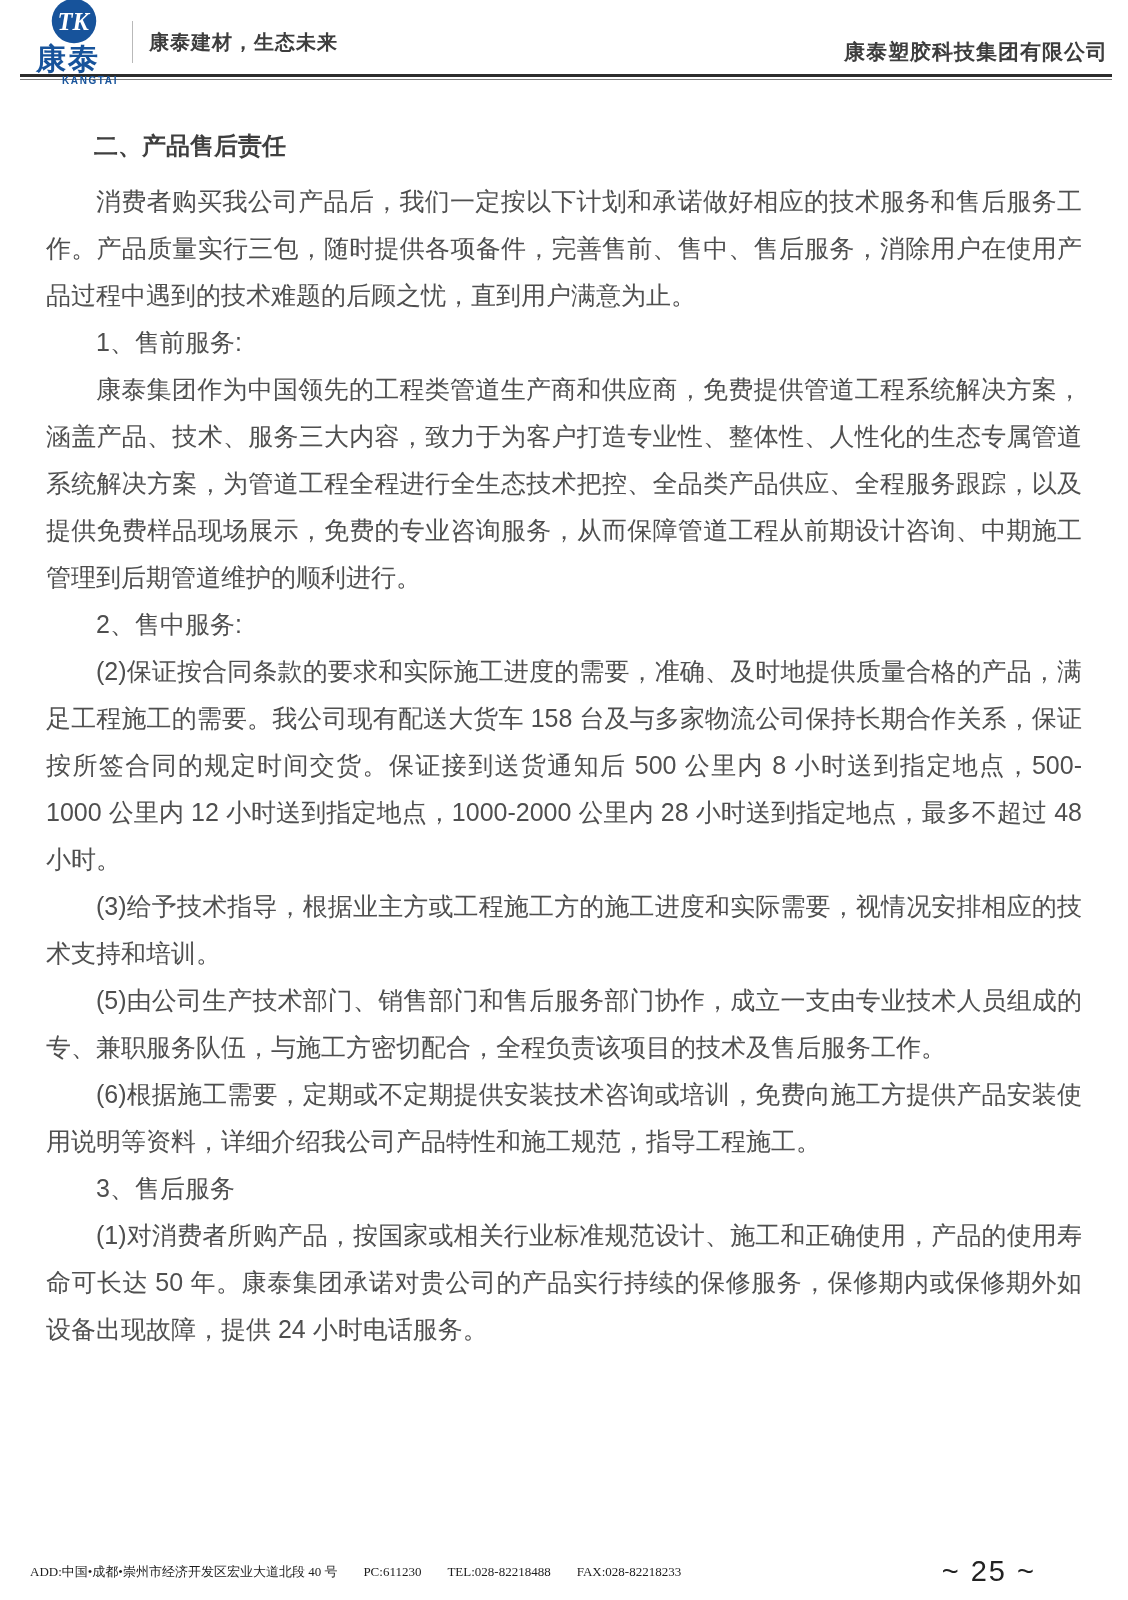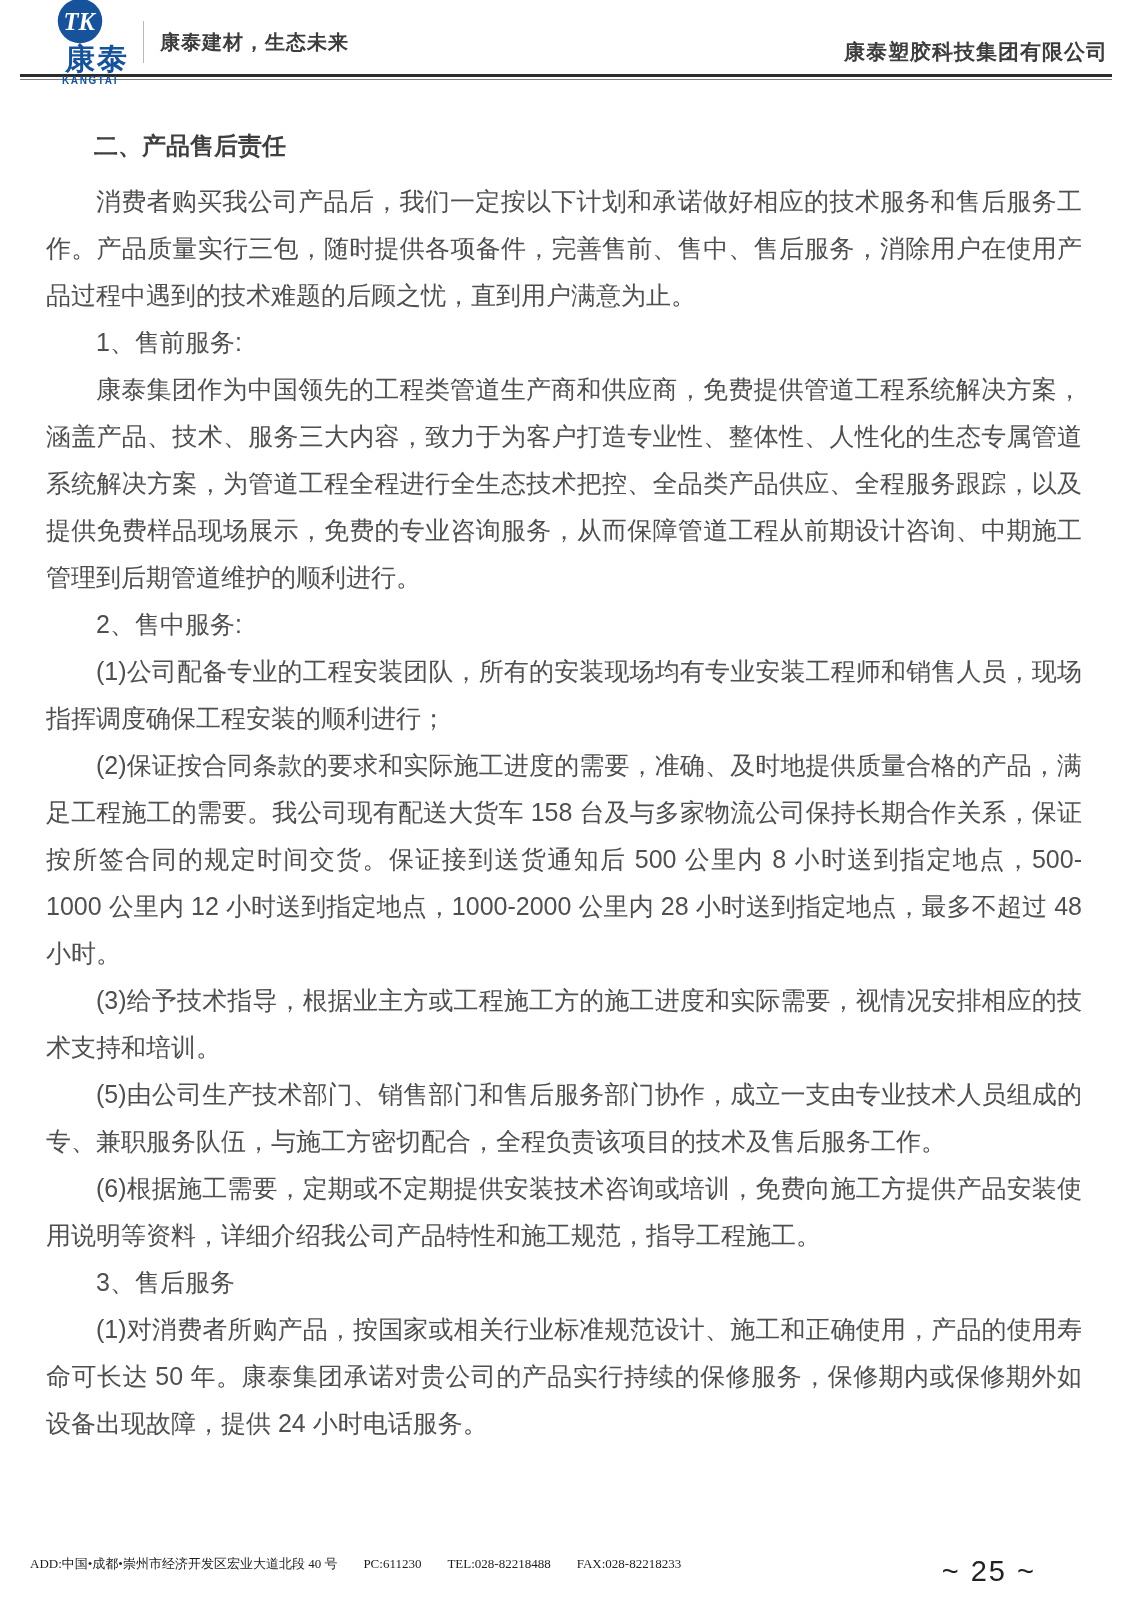--- a/index.html
+++ b/index.html
@@ -37,21 +37,20 @@
     display: flex;
     flex-direction: column;
     align-items: flex-start;
     line-height: 1;
   }
   .logo-cn {
     font-size: 30px;
     font-weight: bold;
     color: #17539b;
     letter-spacing: 2px;
-    margin-left: 29px;
   }
   .logo-en {
     font-size: 10px;
     font-weight: bold;
     color: #17539b;
     letter-spacing: 1.6px;
     margin-top: 2px;
     margin-left: 26px;
   }
   .header-divider {
@@ -102,21 +101,21 @@
     color: #4f4f4f;
     text-indent: 2em;
     text-align: justify;
     text-justify: inter-ideograph;
   }
 
   
   .footer {
     padding: 0 30px 12px 30px;
     display: flex;
-    align-items: flex-start;
+    align-items: center;
   }
   .footer-info {
     display: flex;
     align-items: baseline;
     gap: 26px;
     font-family: "Liberation Serif", "DejaVu Serif", serif;
     font-size: 13px;
     color: #1c1c1c;
     white-space: nowrap;
   }
@@ -151,21 +150,20 @@
     </div>
     <div class="header-rule"></div>
   </div>
 
   <div class="doc-body">
     <div class="doc-title">二、产品售后责任</div>
     <p>消费者购买我公司产品后，我们一定按以下计划和承诺做好相应的技术服务和售后服务工作。产品质量实行三包，随时提供各项备件，完善售前、售中、售后服务，消除用户在使用产品过程中遇到的技术难题的后顾之忧，直到用户满意为止。</p>
     <p>1、售前服务:</p>
     <p>康泰集团作为中国领先的工程类管道生产商和供应商，免费提供管道工程系统解决方案，涵盖产品、技术、服务三大内容，致力于为客户打造专业性、整体性、人性化的生态专属管道系统解决方案，为管道工程全程进行全生态技术把控、全品类产品供应、全程服务跟踪，以及提供免费样品现场展示，免费的专业咨询服务，从而保障管道工程从前期设计咨询、中期施工管理到后期管道维护的顺利进行。</p>
     <p>2、售中服务:</p>
-    <p>(1)公司配备专业的工程安装团队，所有的安装现场均有专业安装工程师和销售人员，现场指挥调度确保工程安装的顺利进行；</p>
     <p>(2)保证按合同条款的要求和实际施工进度的需要，准确、及时地提供质量合格的产品，满足工程施工的需要。我公司现有配送大货车 158 台及与多家物流公司保持长期合作关系，保证按所签合同的规定时间交货。保证接到送货通知后 500 公里内 8 小时送到指定地点，500-1000 公里内 12 小时送到指定地点，1000-2000 公里内 28 小时送到指定地点，最多不超过 48 小时。</p>
     <p>(3)给予技术指导，根据业主方或工程施工方的施工进度和实际需要，视情况安排相应的技术支持和培训。</p>
     <p>(5)由公司生产技术部门、销售部门和售后服务部门协作，成立一支由专业技术人员组成的专、兼职服务队伍，与施工方密切配合，全程负责该项目的技术及售后服务工作。</p>
     <p>(6)根据施工需要，定期或不定期提供安装技术咨询或培训，免费向施工方提供产品安装使用说明等资料，详细介绍我公司产品特性和施工规范，指导工程施工。</p>
     <p>3、售后服务</p>
     <p>(1)对消费者所购产品，按国家或相关行业标准规范设计、施工和正确使用，产品的使用寿命可长达 50 年。康泰集团承诺对贵公司的产品实行持续的保修服务，保修期内或保修期外如设备出现故障，提供 24 小时电话服务。</p>
   </div>
 
   <div class="footer">
     <div class="footer-info">

